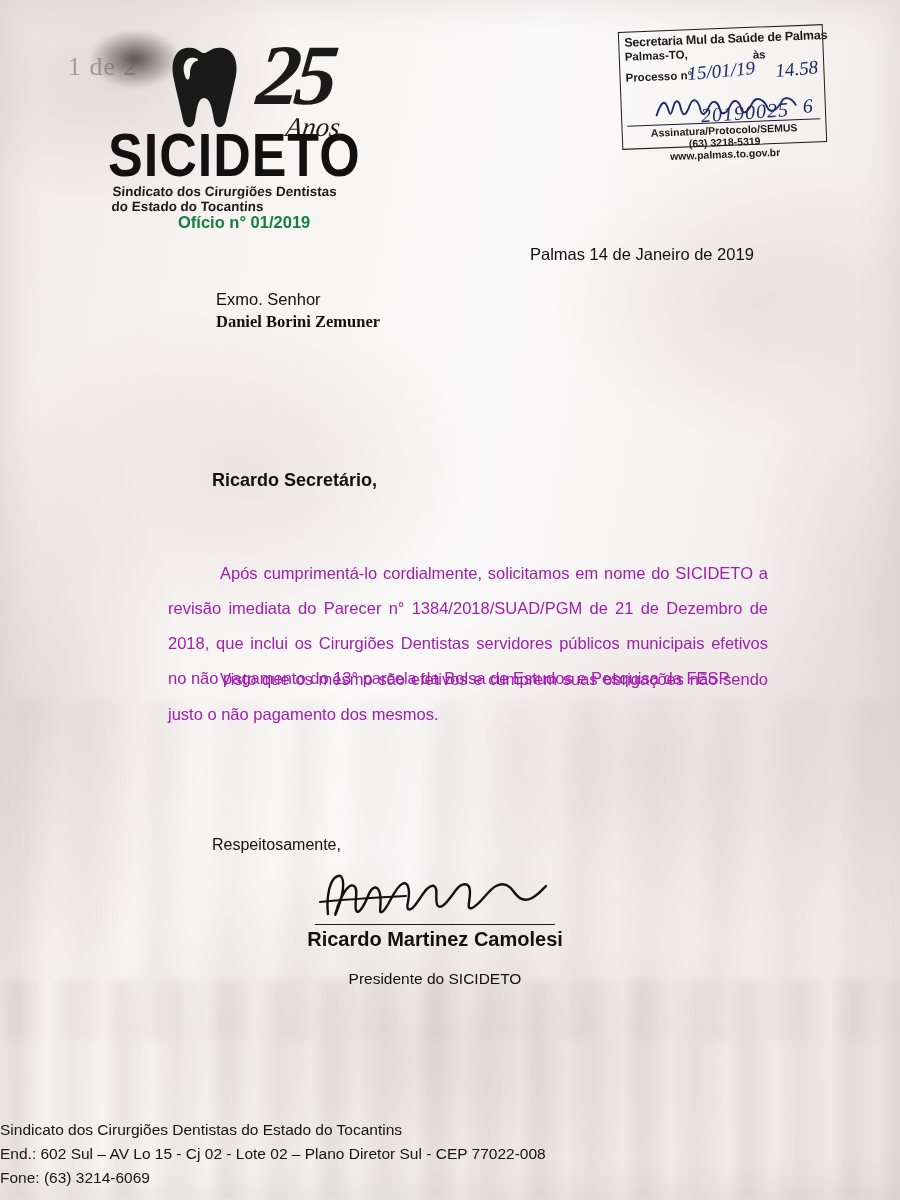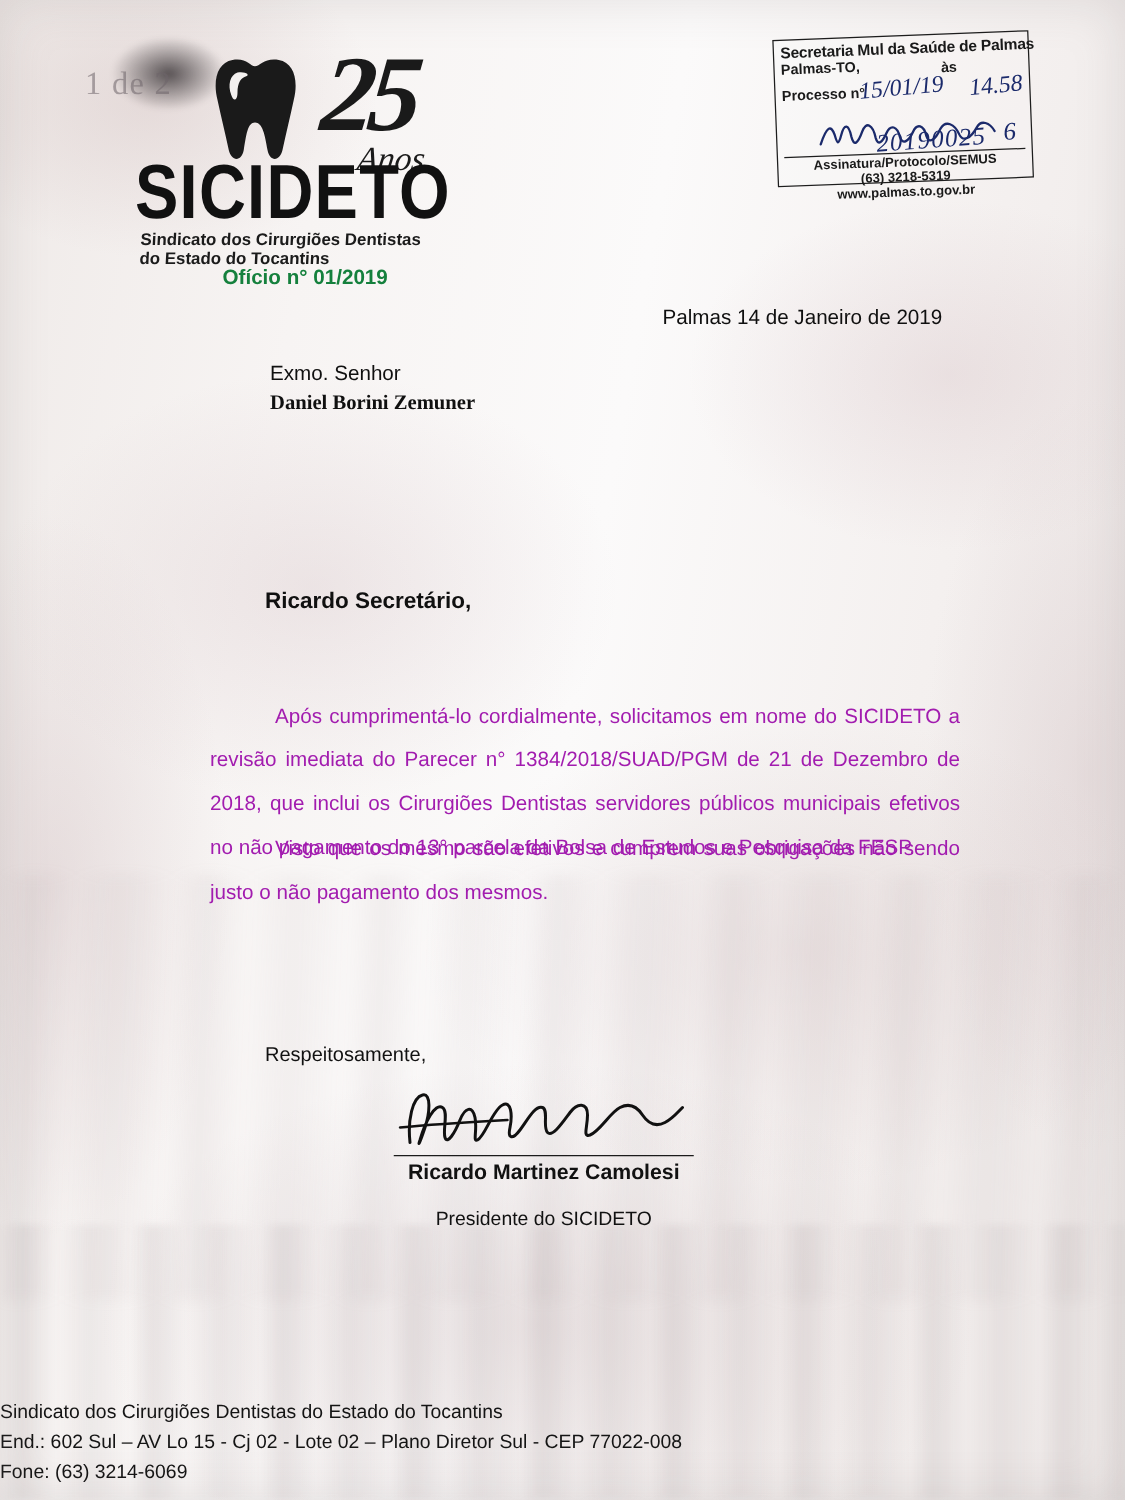--- a/index.html
+++ b/index.html
@@ -280,21 +280,21 @@
   .sign-scribble {
     height: 62px;
     position: relative;
   }
   .sign-line {
     border-top: 1.6px solid #1b1b1b;
     width: 240px;
     margin: 0 auto;
   }
   .sign-name {
-    font-size: 17px;
+    font-size: 20px;
     font-weight: bold;
     margin-top: 3px;
     color: #111;
   }
   .sign-role {
     font-size: 15.5px;
     margin-top: 19px;
     color: #111;
   }
   

